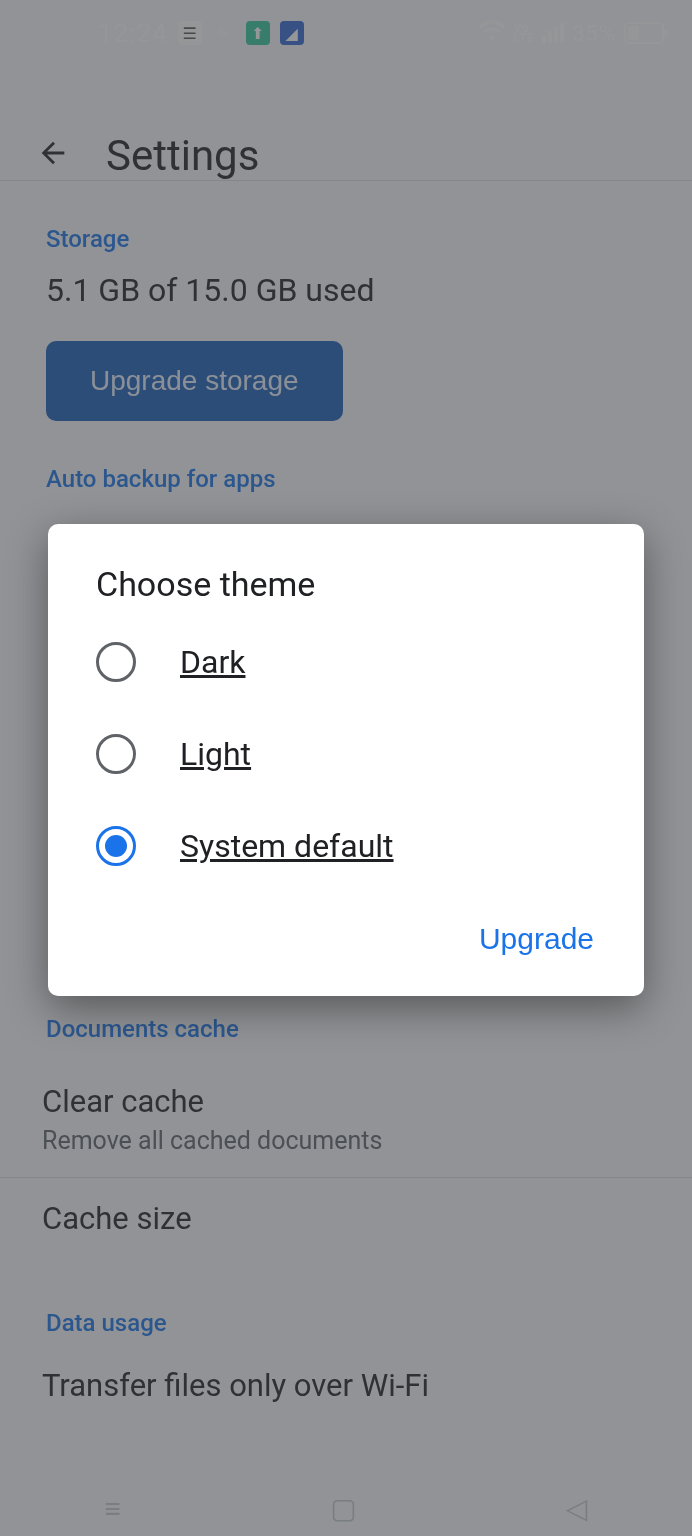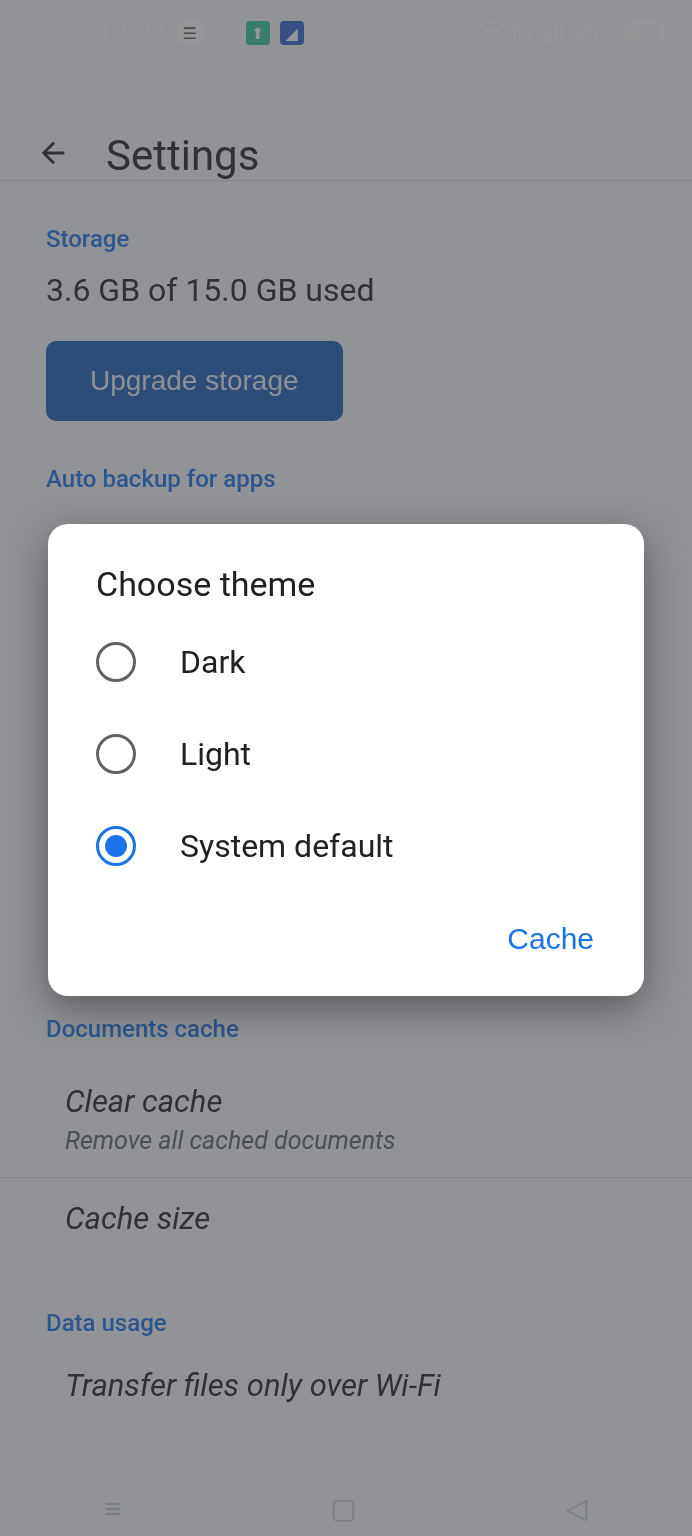--- a/index.html
+++ b/index.html
@@ -62,44 +62,45 @@
   }
   .upgrade-btn {
     background:#1a5db6;
     color:#e8f0fe;
     font-size: 28px;
     border:none;
     border-radius:10px;
     padding: 24px 44px;
     font-weight: 400;
   }
-  .item { padding: 22px 65px; font-style: italic; }
+  .item { padding: 22px 42px; }
   .item-title { font-size:31px; color:#202124; margin-bottom:6px;}
   .item-sub { font-size:25px; color:#5f6368;}
   .divider { border-top:1px solid #dadce0;}
   
   .dialog {
     position:absolute;
     left: 48px; right:48px;
     top: 524px;
     background:#fff;
-    border-radius: 20px;
+    border-radius: 10px;
     box-shadow: 0 12px 40px rgba(0,0,0,0.4);
     z-index: 20;
     padding: 40px 0 14px 0;
   }
   .dialog-title {
     font-size:34px;
     color:#202124;
     padding: 0 48px 12px 48px;
   }
   .radio-row {
     display:flex; align-items:center; gap: 44px;
     padding: 26px 48px;
     cursor:pointer;
+    text-decoration:underline;
   }
   .radio {
     width: 40px; height:40px; border-radius:50%;
     border: 3px solid #5f6368;
     display:flex; align-items:center; justify-content:center;
     flex-shrink:0;
   }
   .radio.checked { border-color:#1a73e8; }
   .radio.checked .dot { width:22px; height:22px; border-radius:50%; background:#1a73e8; }
   .radio-label { font-size:32px; color:#202124; }
@@ -165,21 +166,21 @@
         <path fill="#202124" d="M20 11H7.8l5.6-5.6L12 4l-8 8 8 8 1.4-1.4L7.8 13H20z"></path>
       </svg>
   </span>
   <span class="title">Settings</span>
 </div>
 
 <div style="border-top:1px solid #dadce0"></div>
 
 <div class="section">
   <div class="section-h">Storage</div>
-  <div class="storage-line">3.6 GB of 15.0 GB used</div>
+  <div class="storage-line">5.1 GB of 15.0 GB used</div>
   <button class="upgrade-btn">Upgrade storage</button>
 </div>
 
 <div class="section">
   <div class="section-h">Auto backup for apps</div>
 </div>
 
 <div style="height:460px"></div>
 
 <div class="section">
@@ -225,15 +226,15 @@
     <span class="radio-label">Light</span>
   </div>
   <div class="radio-row">
     <span class="radio checked">
         <span class="dot"></span>
       </span>
     <span class="radio-label">System default</span>
   </div>
 
   <div class="dialog-actions">
-    <button class="cancel-btn">Cache</button>
+    <button class="cancel-btn">Upgrade</button>
   </div>
 </div>
 
 </body></html>

